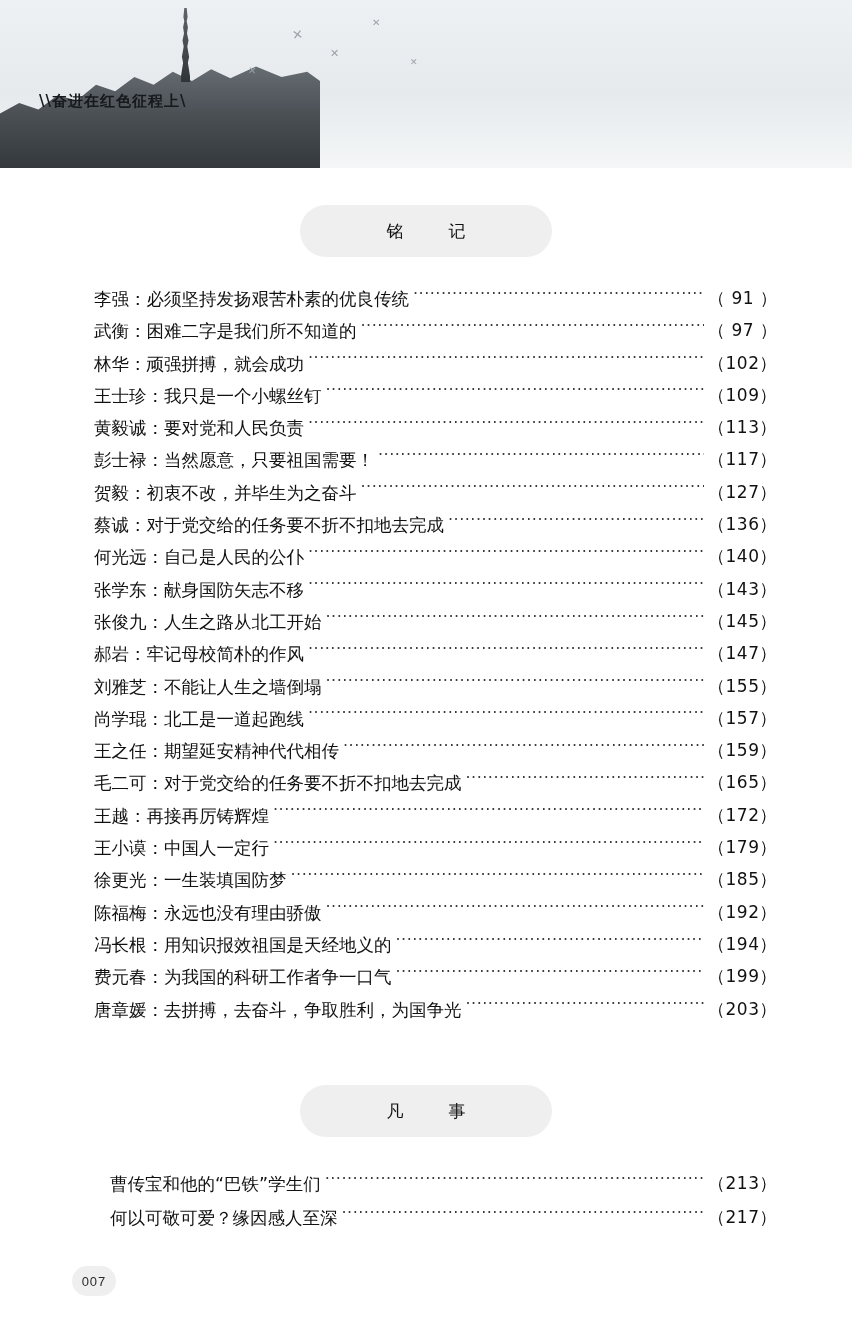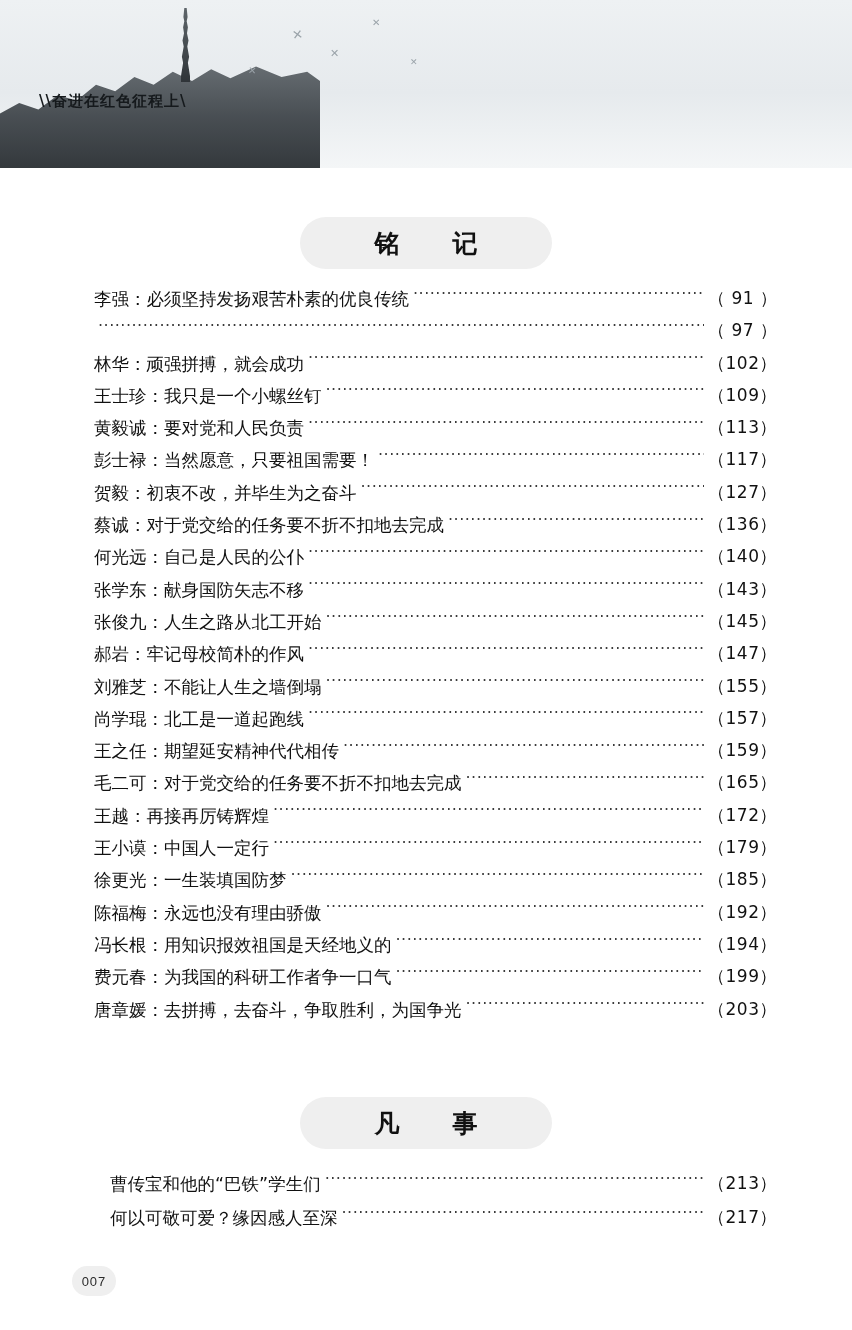--- a/index.html
+++ b/index.html
@@ -71,30 +71,30 @@
     font-size: 15px;
     font-weight: bold;
     color: #15191c;
     letter-spacing: 1px;
     white-space: nowrap;
     font-family: "DejaVu Sans", "Liberation Sans", sans-serif;
   }
 
   
   .section-title {
-    margin: 12px auto;
+    margin: 0 auto;
     width: 252px;
     height: 52px;
     border-radius: 26px;
     background: #efefef;
     display: flex;
     align-items: center;
     justify-content: center;
-    font-size: 25px;
-    font-weight: bold;
+    font-size: 17px;
+    font-weight: normal;
     letter-spacing: 14px;
     text-indent: 14px;
     color: #111111;
     font-family: "DejaVu Sans", "Liberation Sans", sans-serif;
   }
   #section-ming { position: absolute; left: 300px; top: 205px; }
   #section-fan  { position: absolute; left: 300px; top: 1085px; }
 
   
   .toc-list {
@@ -178,20 +178,21 @@
 
 <div class="section-title" id="section-ming">铭　记</div>
 
 <ul class="toc-list" id="toc-ming">
   <li class="toc-item">
     <span class="toc-text">李强：必须坚持发扬艰苦朴素的优良传统</span>
     <span class="toc-dots"></span>
     <span class="toc-page">（ 91 ）</span>
   </li>
   <li class="toc-item">
+    <span class="toc-text">武衡：困难二字是我们所不知道的</span>
     <span class="toc-dots"></span>
     <span class="toc-page">（ 97 ）</span>
   </li>
   <li class="toc-item">
     <span class="toc-text">林华：顽强拼搏，就会成功</span>
     <span class="toc-dots"></span>
     <span class="toc-page">（102）</span>
   </li>
   <li class="toc-item">
     <span class="toc-text">王士珍：我只是一个小螺丝钉</span>

